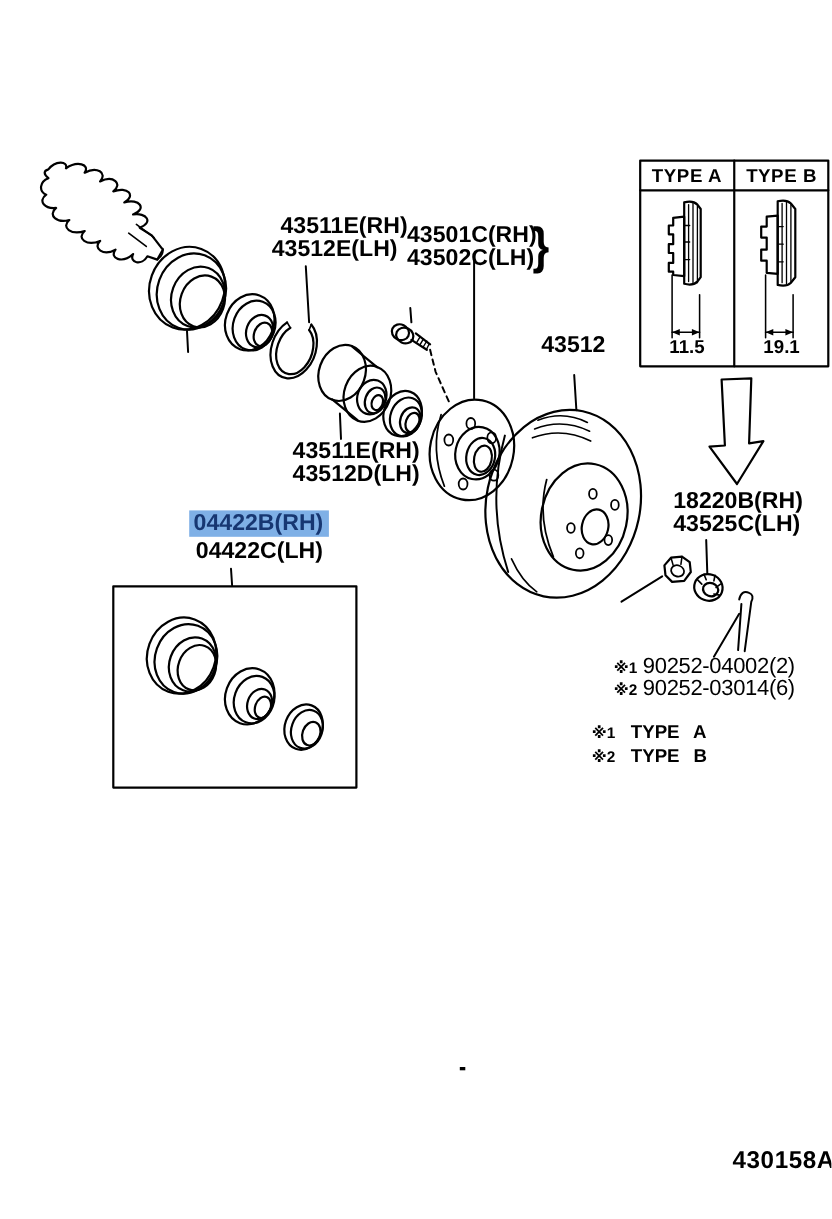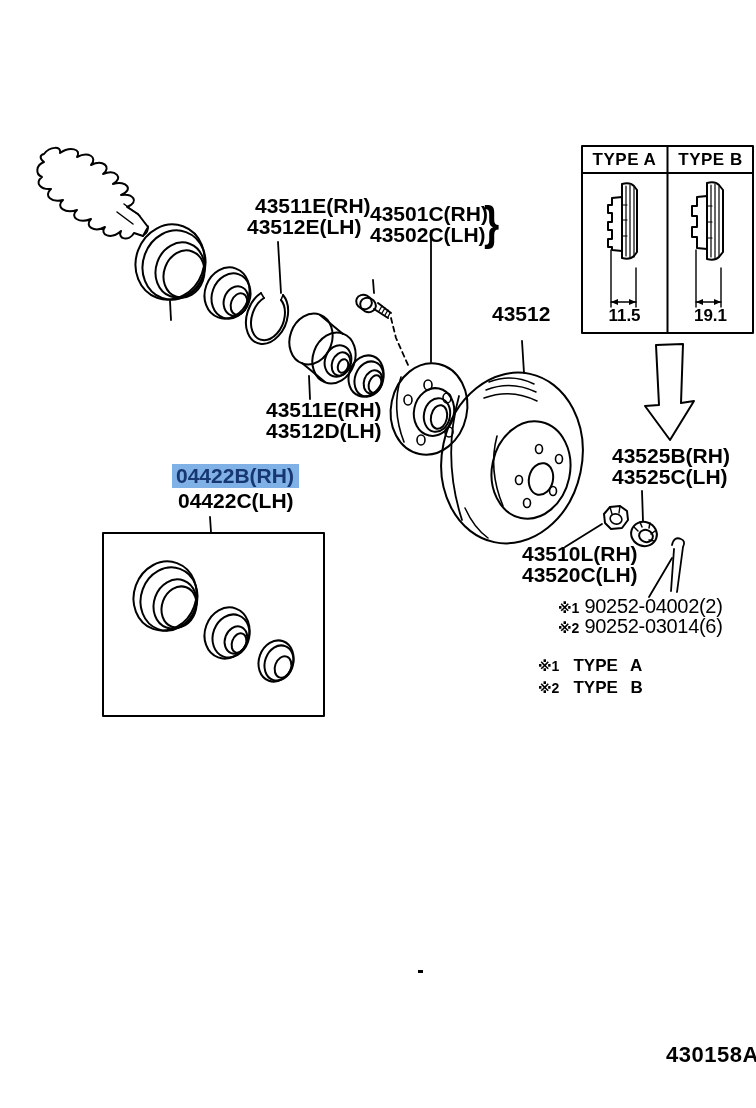--- a/index.html
+++ b/index.html
@@ -223,28 +223,24 @@
   <div class="lbl" style="left:492px;top:303px;">
     <span class="ln">43512</span>
   </div>
 
   <div class="lbl" style="left:172px;top:464px;">
     <span class="ln"><span class="hl">04422B(RH)</span></span>
     <span class="ln" style="margin-left:6px;margin-top:2px;">04422C(LH)</span>
   </div>
 
   <div class="lbl" style="left:612px;top:445px;">
-    <span class="ln">43525B(RH)</span>
+    <span class="ln">18220B(RH)</span>
     <span class="ln">43525C(LH)</span>
   </div>
 
-  <div class="lbl" style="left:522px;top:543px;">
-    <span class="ln">43510L(RH)</span>
-    <span class="ln">43520C(LH)</span>
-  </div>
 
   <div class="lbl" style="left:558px;top:596px;font-weight:400;">
     <span class="noterow">
       <span class="noteref">※1</span>
       <span class="notetxt">90252-04002(2)</span>
     </span>
     <span class="noterow">
       <span class="noteref">※2</span>
       <span class="notetxt">90252-03014(6)</span>
     </span>

